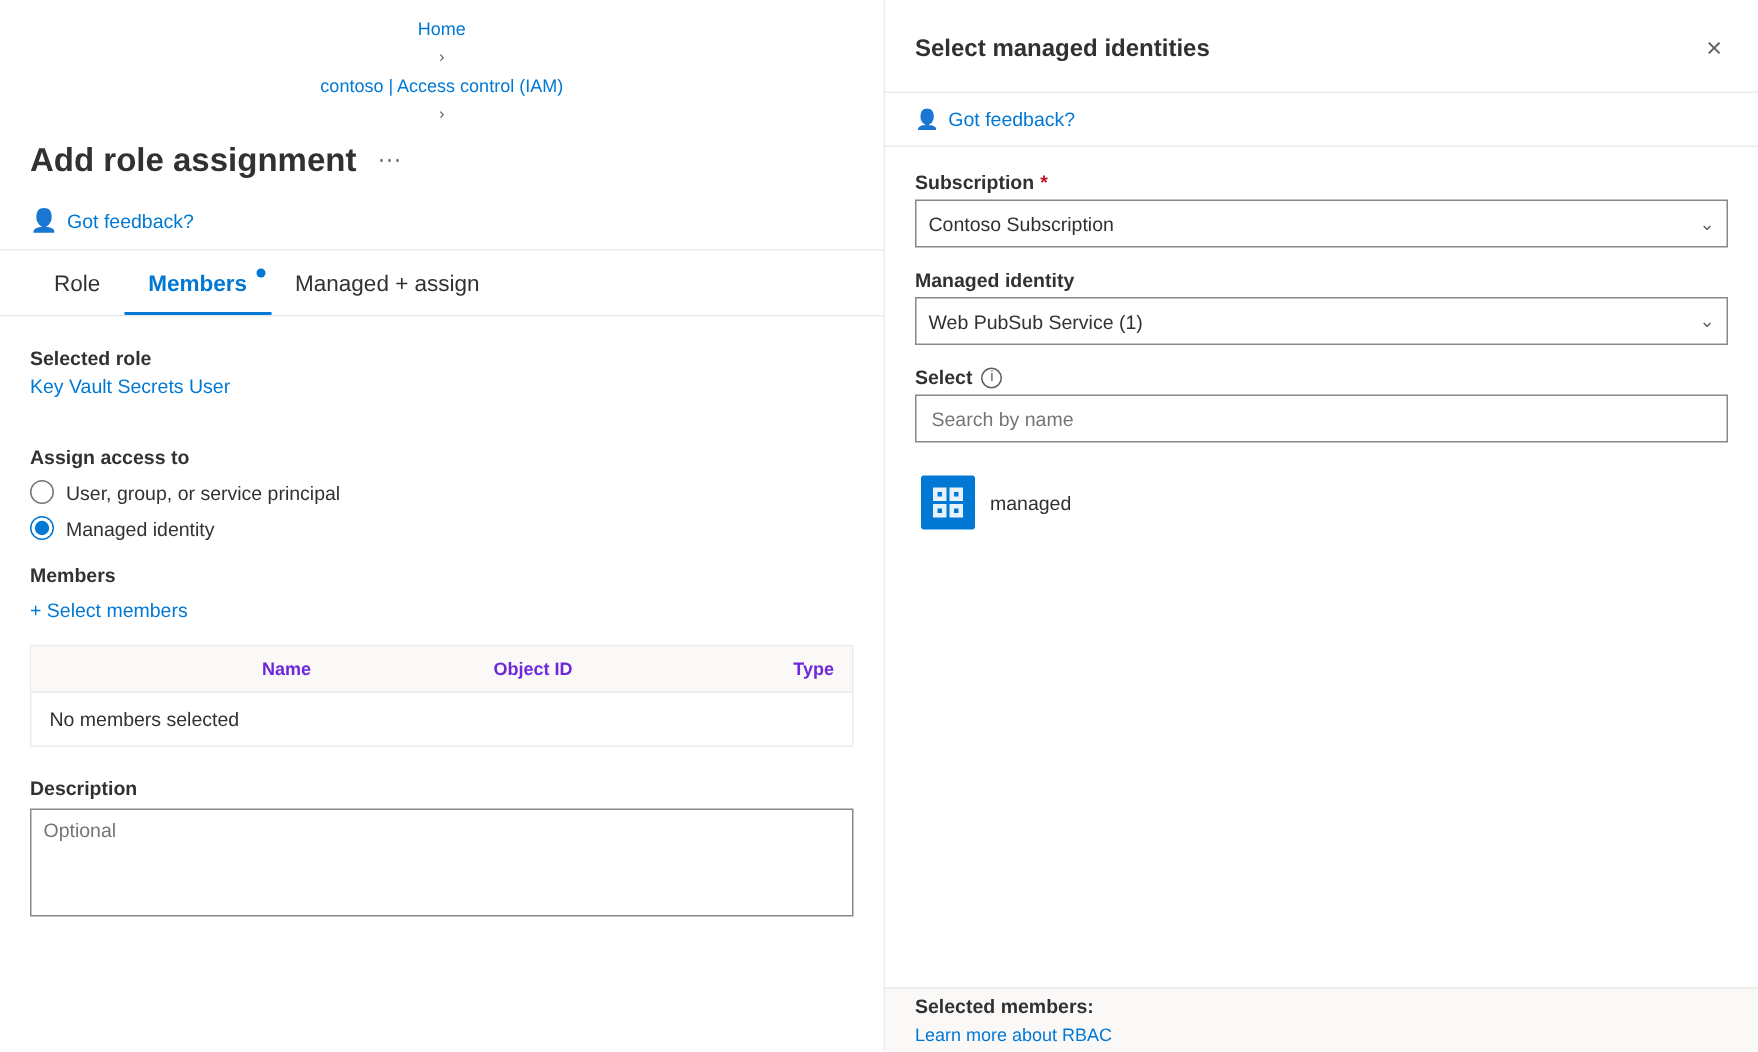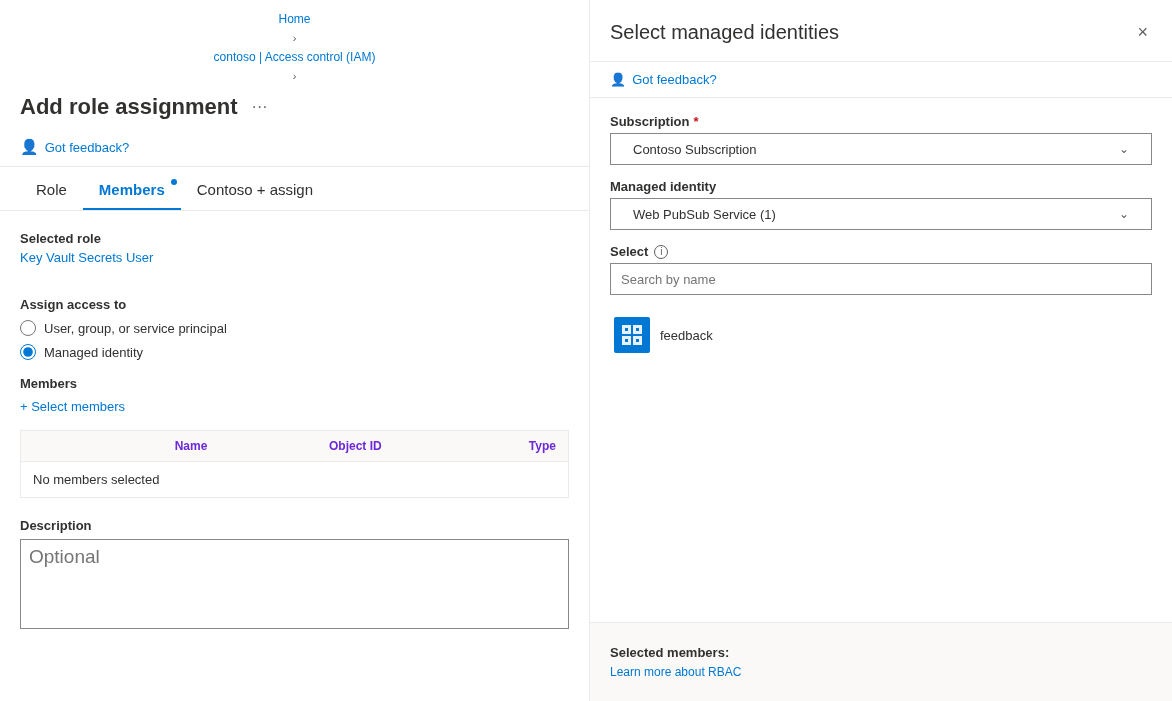--- a/index.html
+++ b/index.html
@@ -165,24 +165,24 @@
     }
 
     .description-section { margin-top: 4px; }
     .desc-label {
       font-weight: 600;
       font-size: 13px;
       margin-bottom: 6px;
     }
     .desc-textarea {
       width: 100%;
-      height: 90px;
+      height: 72px;
       border: 1px solid #8a8886;
       padding: 6px 8px;
-      font-size: 19px;
+      font-size: 13px;
       font-family: 'Segoe UI', sans-serif;
       resize: none;
       color: #a19f9d;
       outline: none;
     }
 
     
     .right-panel {
       flex: 1;
       display: flex;
@@ -192,22 +192,22 @@
       overflow-y: auto;
     }
     .panel-header {
       display: flex;
       align-items: center;
       justify-content: space-between;
       padding: 18px 20px 14px 20px;
       border-bottom: 1px solid #edebe9;
     }
     .panel-title {
-      font-size: 20px;
-      font-weight: 400;
+      font-size: 16px;
+      font-weight: 700;
       color: #323130;
     }
     .close-btn {
       background: none;
       border: none;
       cursor: pointer;
       font-size: 18px;
       color: #605e5c;
       padding: 4px;
       border-radius: 2px;
@@ -233,21 +233,21 @@
       color: #323130;
       display: flex;
       align-items: center;
       gap: 4px;
     }
     .required { color: #c50f1f; font-size: 13px; }
 
     .select-dropdown {
       width: 100%;
       border: 1px solid #8a8886;
-      padding: 6px 22px;
+      padding: 6px 8px;
       font-size: 13px;
       background: #fff;
       display: flex;
       align-items: center;
       justify-content: space-between;
       cursor: pointer;
       margin-bottom: 14px;
       min-height: 32px;
     }
     .dropdown-chevron { font-size: 12px; color: #605e5c; }
@@ -299,21 +299,21 @@
       justify-content: center;
       flex-shrink: 0;
     }
     .identity-icon svg { width: 24px; height: 24px; }
     .identity-name {
       font-size: 13px;
       color: #323130;
     }
 
     .panel-footer {
-      padding: 22px 20px;
+      padding: 4px 20px;
       border-top: 1px solid #edebe9;
       background: #faf9f8;
     }
     .footer-selected-label {
       font-weight: 600;
       font-size: 13px;
       margin-bottom: 4px;
     }
     .footer-desc {
       font-size: 12px;
@@ -354,21 +354,21 @@
 
   <div class="tabs">
     <div class="tab">
       <span>Role</span>
     </div>
     <div class="tab active">
       <span>Members</span>
       <span class="dot"></span>
     </div>
     <div class="tab">
-      <span>Contoso + assign</span>
+      <span>Managed + assign</span>
     </div>
   </div>
 
   <div class="content">
 
     <div class="section-label">Selected role</div>
     <div class="section-value link">Key Vault Secrets User</div>
 
     <div class="assign-access-section">
       <div class="section-label">Assign access to</div>
@@ -452,21 +452,21 @@
             <rect x="2" y="2" width="9" height="9" fill="white" opacity="0.9"></rect>
             <rect x="13" y="2" width="9" height="9" fill="white" opacity="0.9"></rect>
             <rect x="2" y="13" width="9" height="9" fill="white" opacity="0.9"></rect>
             <rect x="13" y="13" width="9" height="9" fill="white" opacity="0.9"></rect>
             <rect x="5" y="5" width="3" height="3" fill="#0078d4"></rect>
             <rect x="16" y="5" width="3" height="3" fill="#0078d4"></rect>
             <rect x="5" y="16" width="3" height="3" fill="#0078d4"></rect>
             <rect x="16" y="16" width="3" height="3" fill="#0078d4"></rect>
           </svg>
         </div>
-        <span class="identity-name">feedback</span>
+        <span class="identity-name">managed</span>
       </div>
     </div>
   </div>
 
   <div class="panel-footer">
     <div class="footer-selected-label">Selected members:</div>
     <a class="footer-link">Learn more about RBAC</a>
   </div>
 </div>
 

